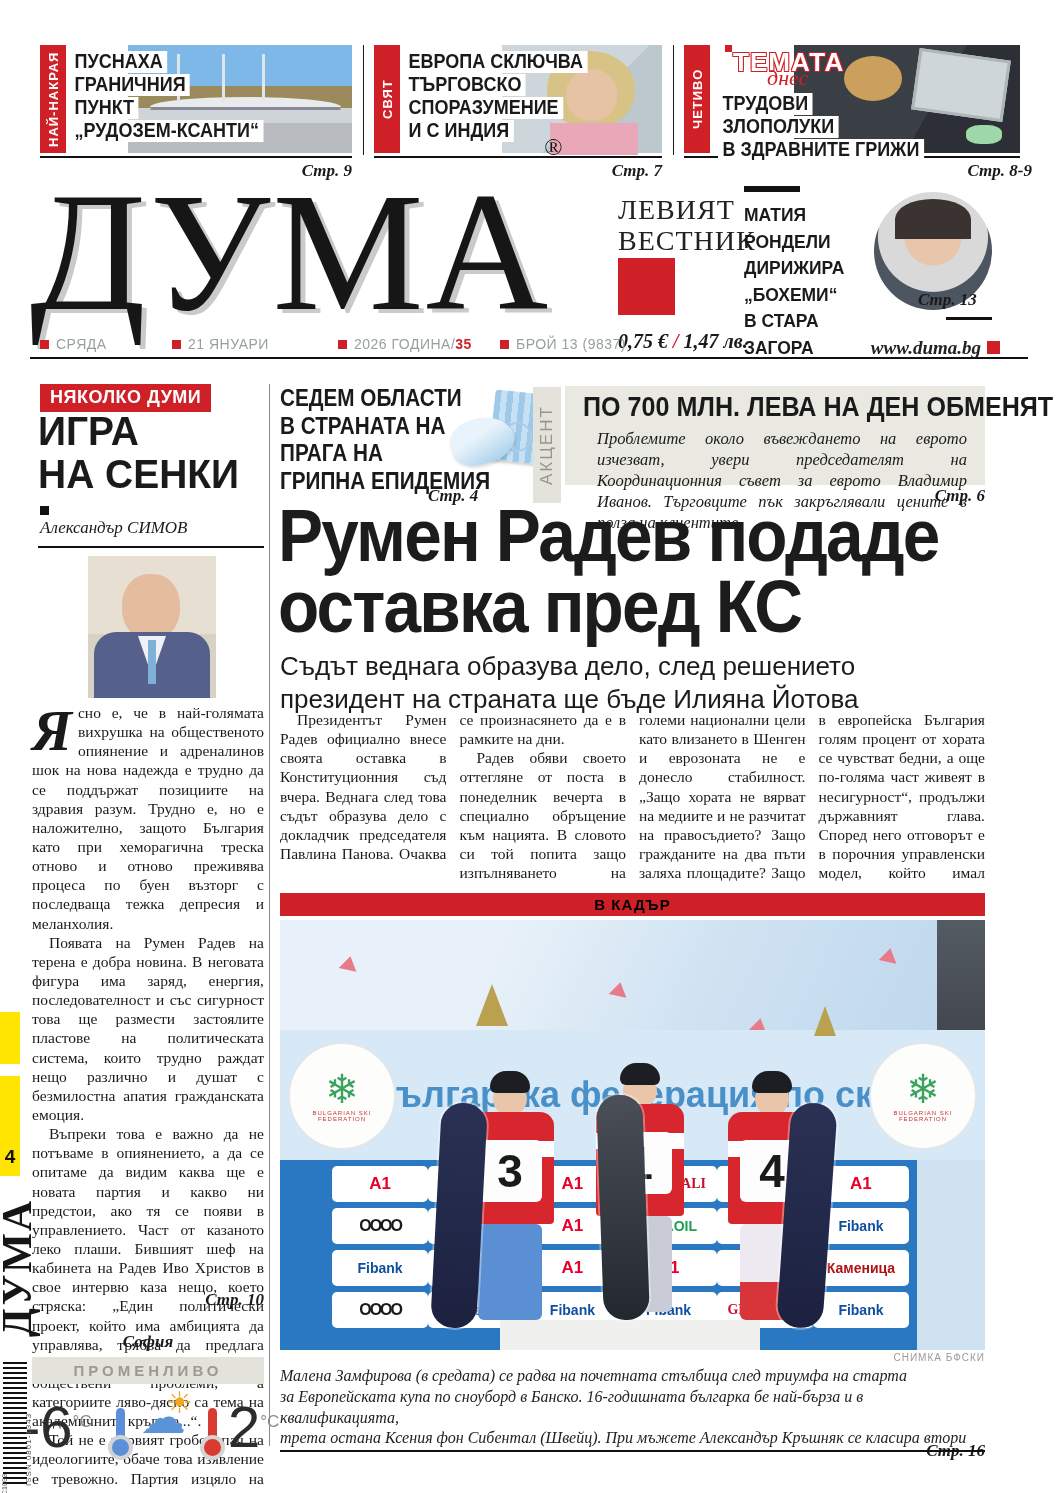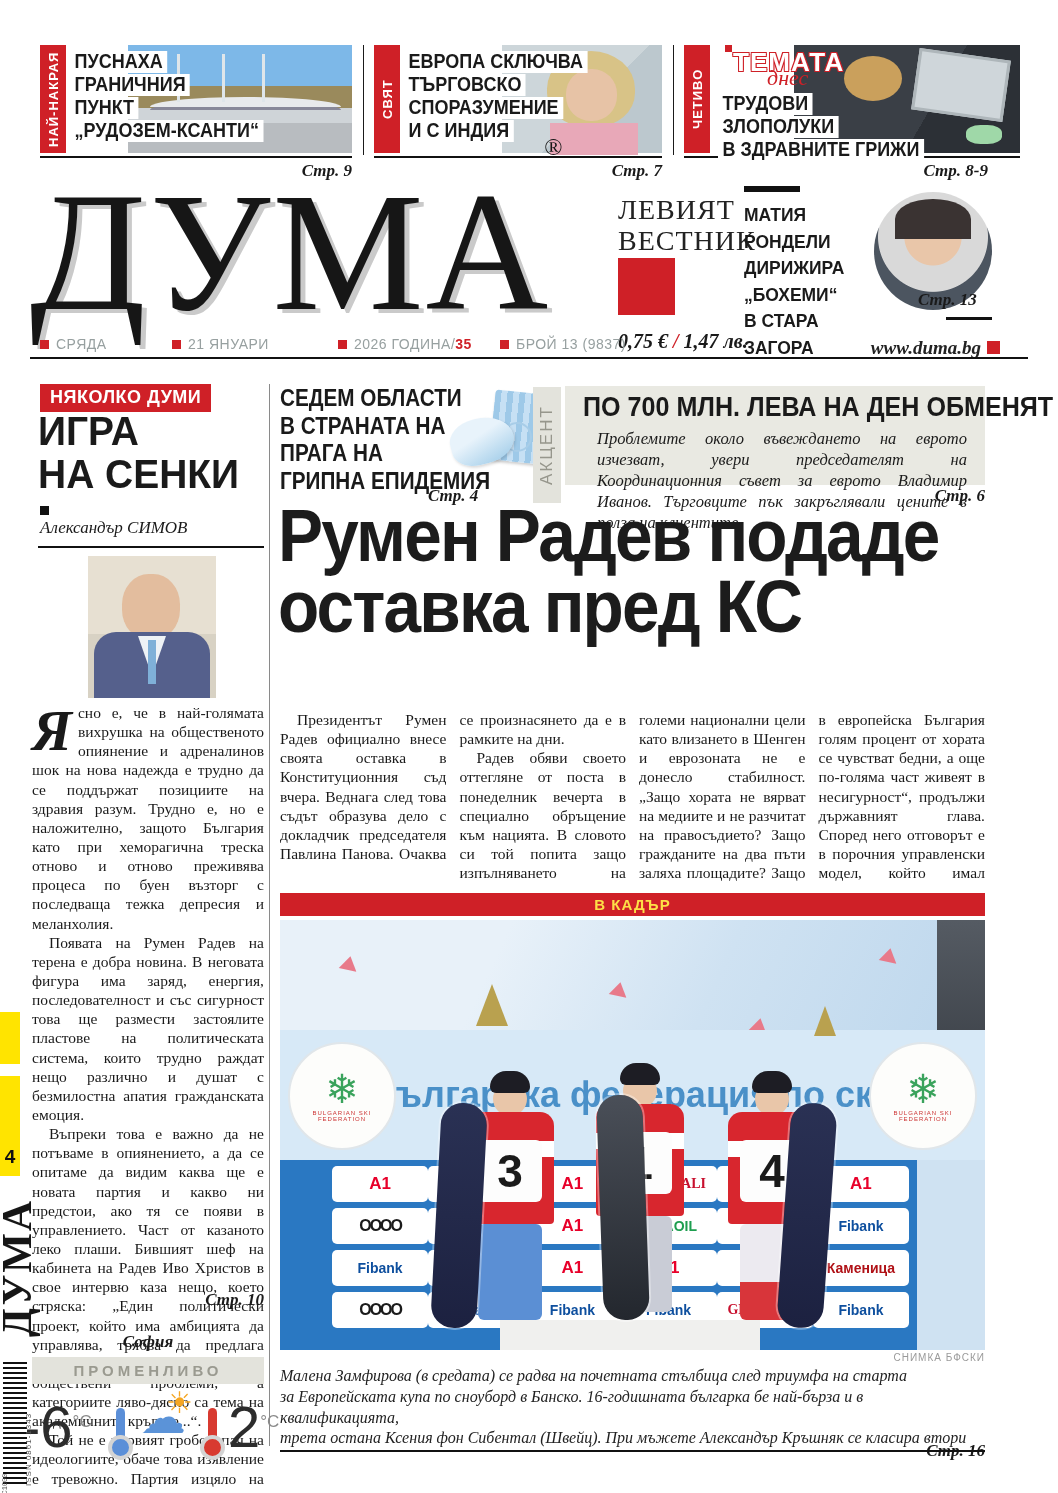--- a/index.html
+++ b/index.html
@@ -113,21 +113,21 @@
       transform:scaleX(.93);transform-origin:0 0;white-space:nowrap;}
   .bank-txt{margin-top:7px;padding-left:14px;font-style:italic;font-size:16.5px;line-height:1.28;text-align:justify;}
   .bank-page{left:900px;top:486px;width:85px;text-align:right;}
   
   .lead-hl{left:278px;top:500px;width:790px;font-family:"Liberation Sans",sans-serif;font-weight:bold;
       font-size:75px;line-height:.94;letter-spacing:-2px;color:#1c1c1c;transform:scaleX(.9);transform-origin:0 0;}
   .lead-sub{left:280px;top:650px;width:655px;font-family:"Liberation Sans",sans-serif;font-size:26px;line-height:1.28;color:#1c1c1c;}
   .lead-body{left:280px;top:710px;width:705px;height:180px;column-count:4;column-gap:13px;
       font-size:15.5px;line-height:1.235;text-align:justify;overflow:hidden;}
   .lead-body p{margin:0;text-indent:17px;}
-  .vkadr{left:280px;top:893px;width:705px;height:23px;background:#cf2027;color:#fde047;
+  .vkadr{left:280px;top:893px;width:705px;height:23px;background:#cf2027;color:#000000;
       font-family:"Liberation Sans",sans-serif;font-weight:bold;font-size:15px;letter-spacing:1px;
       display:flex;align-items:center;justify-content:center;}
   
   .photo{left:280px;top:920px;width:705px;height:430px;overflow:hidden;background:#cfe2f2;}
   .slope{position:absolute;left:0;top:0;width:705px;height:150px;background:linear-gradient(115deg,#e8f1f9 0 30%,#cfe2f2 60%,#bcd6ec);}
   .gate{position:absolute;width:0;height:0;border-left:9px solid transparent;border-right:9px solid transparent;
       border-bottom:14px solid #e87a8a;transform:rotate(12deg);}
   .rocks{position:absolute;right:0;top:0;width:48px;height:150px;background:linear-gradient(180deg,#555b63,#3c4148);}
   .backdrop{position:absolute;left:0;top:110px;width:705px;height:130px;background:#d7e9f7;display:flex;align-items:center;justify-content:center;}
   .backdrop .btxt{font-family:"Liberation Sans",sans-serif;font-weight:bold;font-size:36px;color:#4a90c8;white-space:nowrap;}
@@ -235,21 +235,21 @@
       <span>ЗЛОПОЛУКИ</span><br>
       <span>В ЗДРАВНИТЕ ГРИЖИ</span>
     </div>
   </div>
 
   <div class="trule" style="left:40px;width:312px;"></div>
   <div class="trule" style="left:374px;width:288px;"></div>
   <div class="trule" style="left:684px;width:336px;"></div>
   <div class="tpage pref" style="left:252px;width:100px;">Стр. 9</div>
   <div class="tpage pref" style="left:562px;width:100px;">Стр. 7</div>
-  <div class="tpage pref" style="left:888px;width:100px;">Стр. 8-9</div>
+  <div class="tpage pref" style="left:932px;width:100px;">Стр. 8-9</div>
 
   <div class="abs logo"><span>ДУМА</span><sup>®</sup></div>
   <div class="abs tagline">
     <div>ЛЕВИЯТ</div>
     <div>ВЕСТНИК</div>
   </div>
   <div class="abs m-redsq"></div>
   <div class="abs price">
     <span>0,75 €</span>
     <span class="red">/</span>
@@ -328,20 +328,21 @@
   <div class="abs bank-box">
     <div class="bank-hl">ПО 700 МЛН. ЛЕВА НА ДЕН ОБМЕНЯТ БАНКИТЕ</div>
     <div class="bank-txt">Проблемите около въвеждането на еврото изчезват, увери председателят на Координационния съвет за еврото Владимир Иванов. Търговците пък закръглявали цените в полза на клиентите.</div>
   </div>
   <div class="abs bank-page pref">Стр. 6</div>
 
   <div class="abs lead-hl">
     <div>Румен Радев подаде</div>
     <div>оставка пред КС</div>
   </div>
+  <div class="abs lead-sub">Съдът веднага образува дело, след решението президент на страната ще бъде Илияна Йотова</div>
   <div class="abs lead-body">
     <p>Президентът Румен Радев официално внесе своята оставка в Конституционния съд вчера. Веднага след това съдът образува дело с докладчик председателя Павлина Панова. Очаква се произнасянето да е в рамките на дни.</p>
     <p>Радев обяви своето оттегляне от поста в понеделник вечерта в специално обръщение към нацията. В словото си той попита защо изпълняването на големи национални цели като влизането в Шенген и еврозоната не е донесло стабилност. „Защо хората не вярват на медиите и не разчитат на правосъдието? Защо гражданите на два пъти заляха площадите? Защо в европейска България голям процент от хората се чувстват бедни, а още по-голяма част живеят в несигурност“, продължи държавният глава. Според него отговорът е в порочния управленски модел, който имал външни признаци на демокрация, но функционирал по механизмите на олигархията.</p>
 
   </div>
 
   <div class="abs vkadr">В КАДЪР</div>
   <div class="abs photo">
     <div class="slope">
       <div class="gate" style="left:60px;top:36px;"></div>

